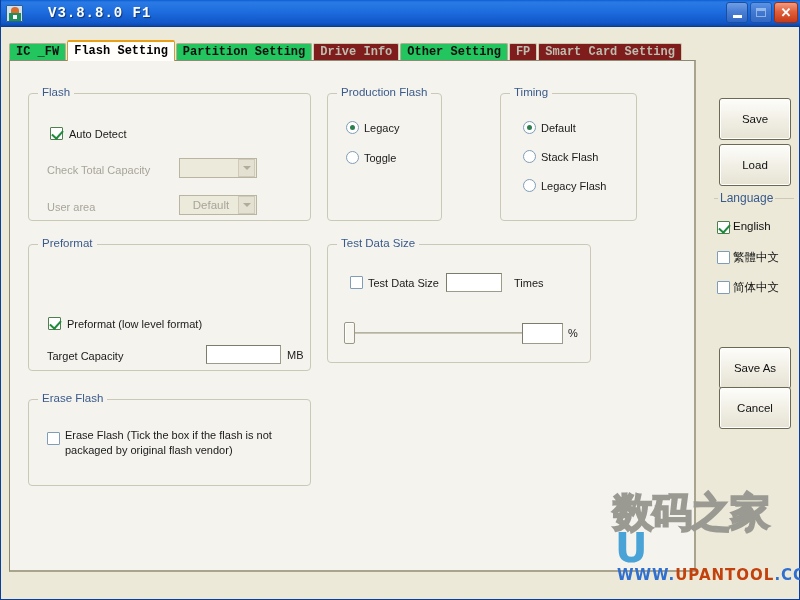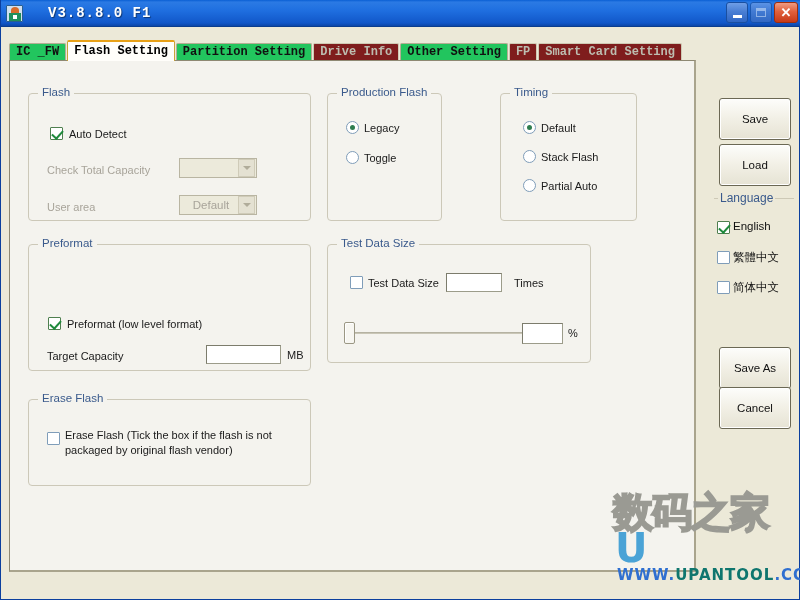--- a/index.html
+++ b/index.html
@@ -265,21 +265,21 @@
     font-size: 40px; font-weight: bold; line-height: 1;
     color: #4aa3d6;
     font-family: "DejaVu Sans", sans-serif;
   }
   .wm-url {
     position: absolute; left: 6px; top: 74px;
     font-size: 15px; font-weight: bold; letter-spacing: 1px;
     font-family: "DejaVu Sans", sans-serif;
   }
   .wm-url .b { color: #2f6fd0; }
-  .wm-url .r { color: #0f766e; }
+  .wm-url .r { color: #c2410c; }
 </style>
 </head>
 <body>
 
 <div id="window">
 
   <div id="titlebar">
     <div id="app-icon">
       <div class="ic-top"></div>
         <div class="ic-body"></div>
@@ -344,21 +344,21 @@
       <div class="group" style="left:470px; top:32px; width:137px; height:128px;margin-left:20px;">
         <div class="g-label">Timing</div>
 
         <div class="radio sel" style="left:22px; top:27px;"></div>
         <div class="lbl" style="left:40px; top:28px;">Default</div>
 
         <div class="radio" style="left:22px; top:56px;"></div>
         <div class="lbl" style="left:40px; top:57px;">Stack Flash</div>
 
         <div class="radio" style="left:22px; top:85px;"></div>
-        <div class="lbl" style="left:40px; top:86px;">Partial Auto</div>
+        <div class="lbl" style="left:40px; top:86px;">Legacy Flash</div>
       </div>
 
       <div class="group" style="left:18px; top:183px; width:283px; height:127px;">
         <div class="g-label">Preformat</div>
 
         <div class="cb checked" style="left:19px; top:72px;"></div>
         <div class="lbl" style="left:38px; top:73px;">Preformat (low level format)</div>
 
         <div class="lbl" style="left:18px; top:105px;">Target Capacity</div>
         <div class="tbox" style="left:177px; top:100px; width:75px;"></div>

